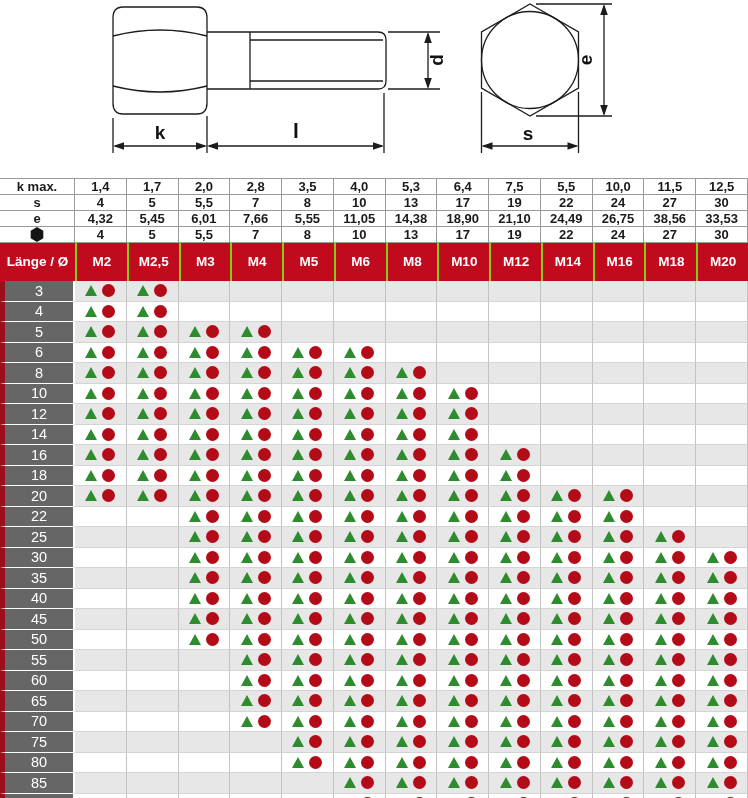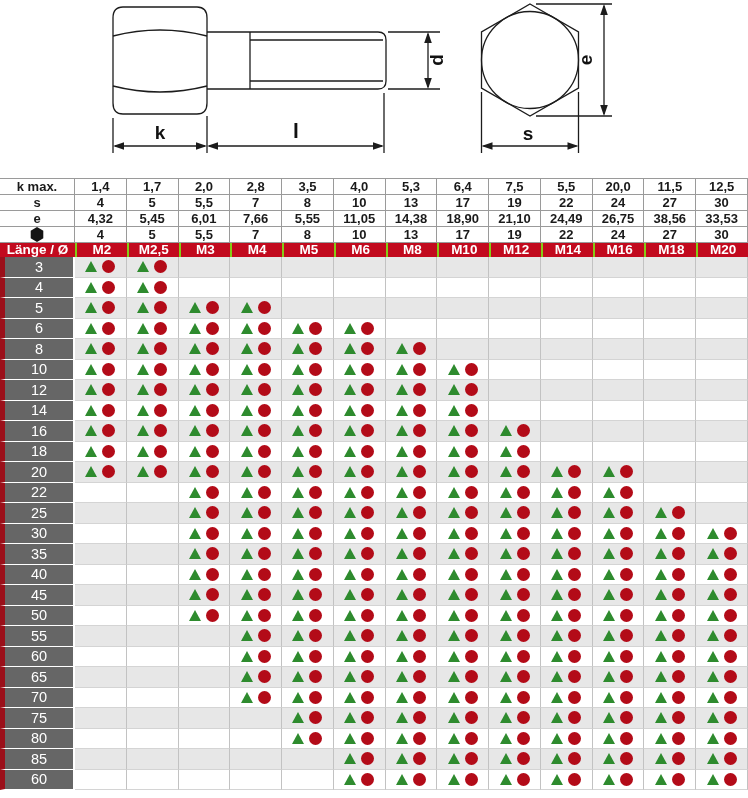--- a/index.html
+++ b/index.html
@@ -17,21 +17,21 @@
   #tbl{position:absolute;top:178px;left:0;width:748px;border-top:1px solid #9a9a9a;}
   .row{display:grid;grid-template-columns:75px repeat(13,1fr);}
   .spec-row{height:16px;}
   .spec-cell{
     display:flex;align-items:center;justify-content:center;
     font-size:13px;font-weight:bold;color:#1a1a1a;background:#fff;
     border-bottom:1px solid #9a9a9a;border-right:1px solid #9a9a9a;
     line-height:1;
   }
   .spec-cell:first-child{border-left:none;}
-  .header-row{height:14px;}
+  .header-row{height:38px;}
   .header-cell{
     display:flex;align-items:center;justify-content:center;
     font-size:13.5px;font-weight:bold;color:#fff;background:var(--red,#c20a1e);
     border-left:2px solid #84cc16;line-height:1;
   }
   .header-cell:first-child{border-left:none;}
   .data-row{height:20.5px;}
   .len-cell{
     display:flex;align-items:center;justify-content:center;
     font-size:14.5px;color:#fff;background:var(--labelgray,#666);
@@ -118,21 +118,21 @@
       <div class="spec-cell">1,4</div>
       <div class="spec-cell">1,7</div>
       <div class="spec-cell">2,0</div>
       <div class="spec-cell">2,8</div>
       <div class="spec-cell">3,5</div>
       <div class="spec-cell">4,0</div>
       <div class="spec-cell">5,3</div>
       <div class="spec-cell">6,4</div>
       <div class="spec-cell">7,5</div>
       <div class="spec-cell">5,5</div>
-      <div class="spec-cell">20,0</div>
+      <div class="spec-cell">10,0</div>
       <div class="spec-cell">11,5</div>
       <div class="spec-cell">12,5</div>
     </div>
     <div class="row spec-row">
       <div class="spec-cell">s</div>
       <div class="spec-cell">4</div>
       <div class="spec-cell">5</div>
       <div class="spec-cell">5,5</div>
       <div class="spec-cell">7</div>
       <div class="spec-cell">8</div>

